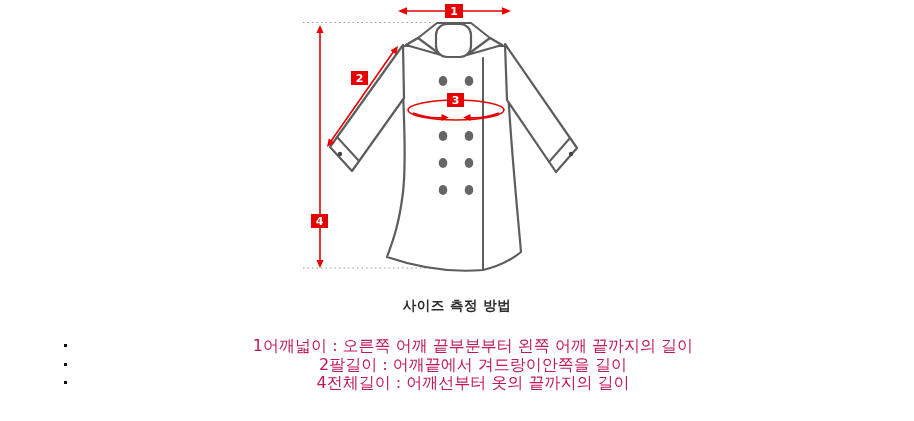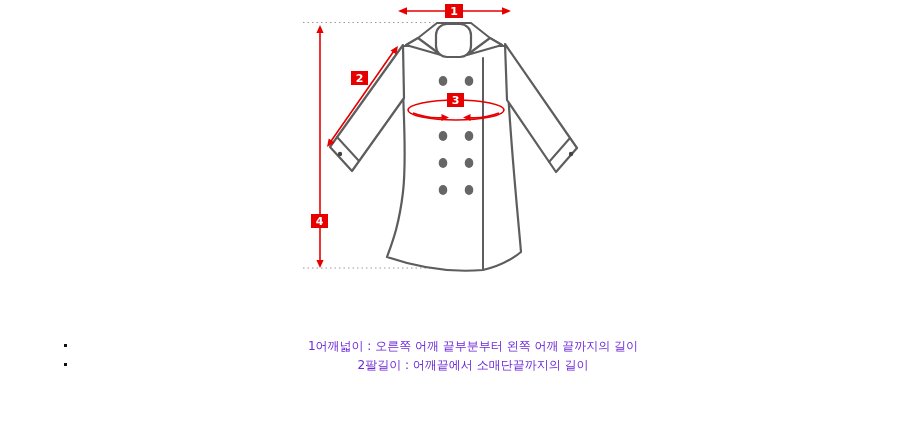--- a/index.html
+++ b/index.html
@@ -21,21 +21,21 @@
   
   .size-title {
     position:absolute; top:297px; left:0; right:0;
     text-align:center; font-size:13.5px; font-weight:bold; color:#2b2b2b;
     letter-spacing:0.5px;
   }
   .instr-list {
     position:absolute; top:337px; left:0; right:0; list-style:none;
   }
   .instr-list li {
-    position:relative; text-align:center; font-size:12px; line-height:18.6px; color:#6d28d9;margin-left:32px;
+    position:relative; text-align:center; font-size:16px; line-height:18.6px; color:#be185d;margin-left:32px;
   }
   .instr-list li::before {
     content:""; position:absolute; left:32px; top:7px;
     width:3px; height:3px; background:#111;
   }
 </style>
 </head>
 <body>
 
 <div class="screen">
@@ -108,19 +108,21 @@
 
     <g>
       <line class="rd" x1="320" y1="27" x2="320" y2="266"></line>
       <polygon class="rh" points="320,25 316.4,33 323.6,33"></polygon>
       <polygon class="rh" points="320,268 316.4,260 323.6,260"></polygon>
       <rect class="rl" x="311" y="214" width="17" height="14"></rect>
       <text class="rl-t" x="319.5" y="225">4</text>
     </g>
   </svg>
 
+  <div class="size-title">사이즈 측정 방법</div>
 
   <ul class="instr-list">
     <li>1어깨넓이 : 오른쪽 어깨 끝부분부터 왼쪽 어깨 끝까지의 길이</li>
-    <li>2팔길이 : 어깨끝에서 소매단끝까지의 길이</li>
+    <li>2팔길이 : 어깨끝에서 겨드랑이안쪽을 길이</li>
+    <li>4전체길이 : 어깨선부터 옷의 끝까지의 길이</li>
   </ul>
 
 </div>
 
 </body></html>

